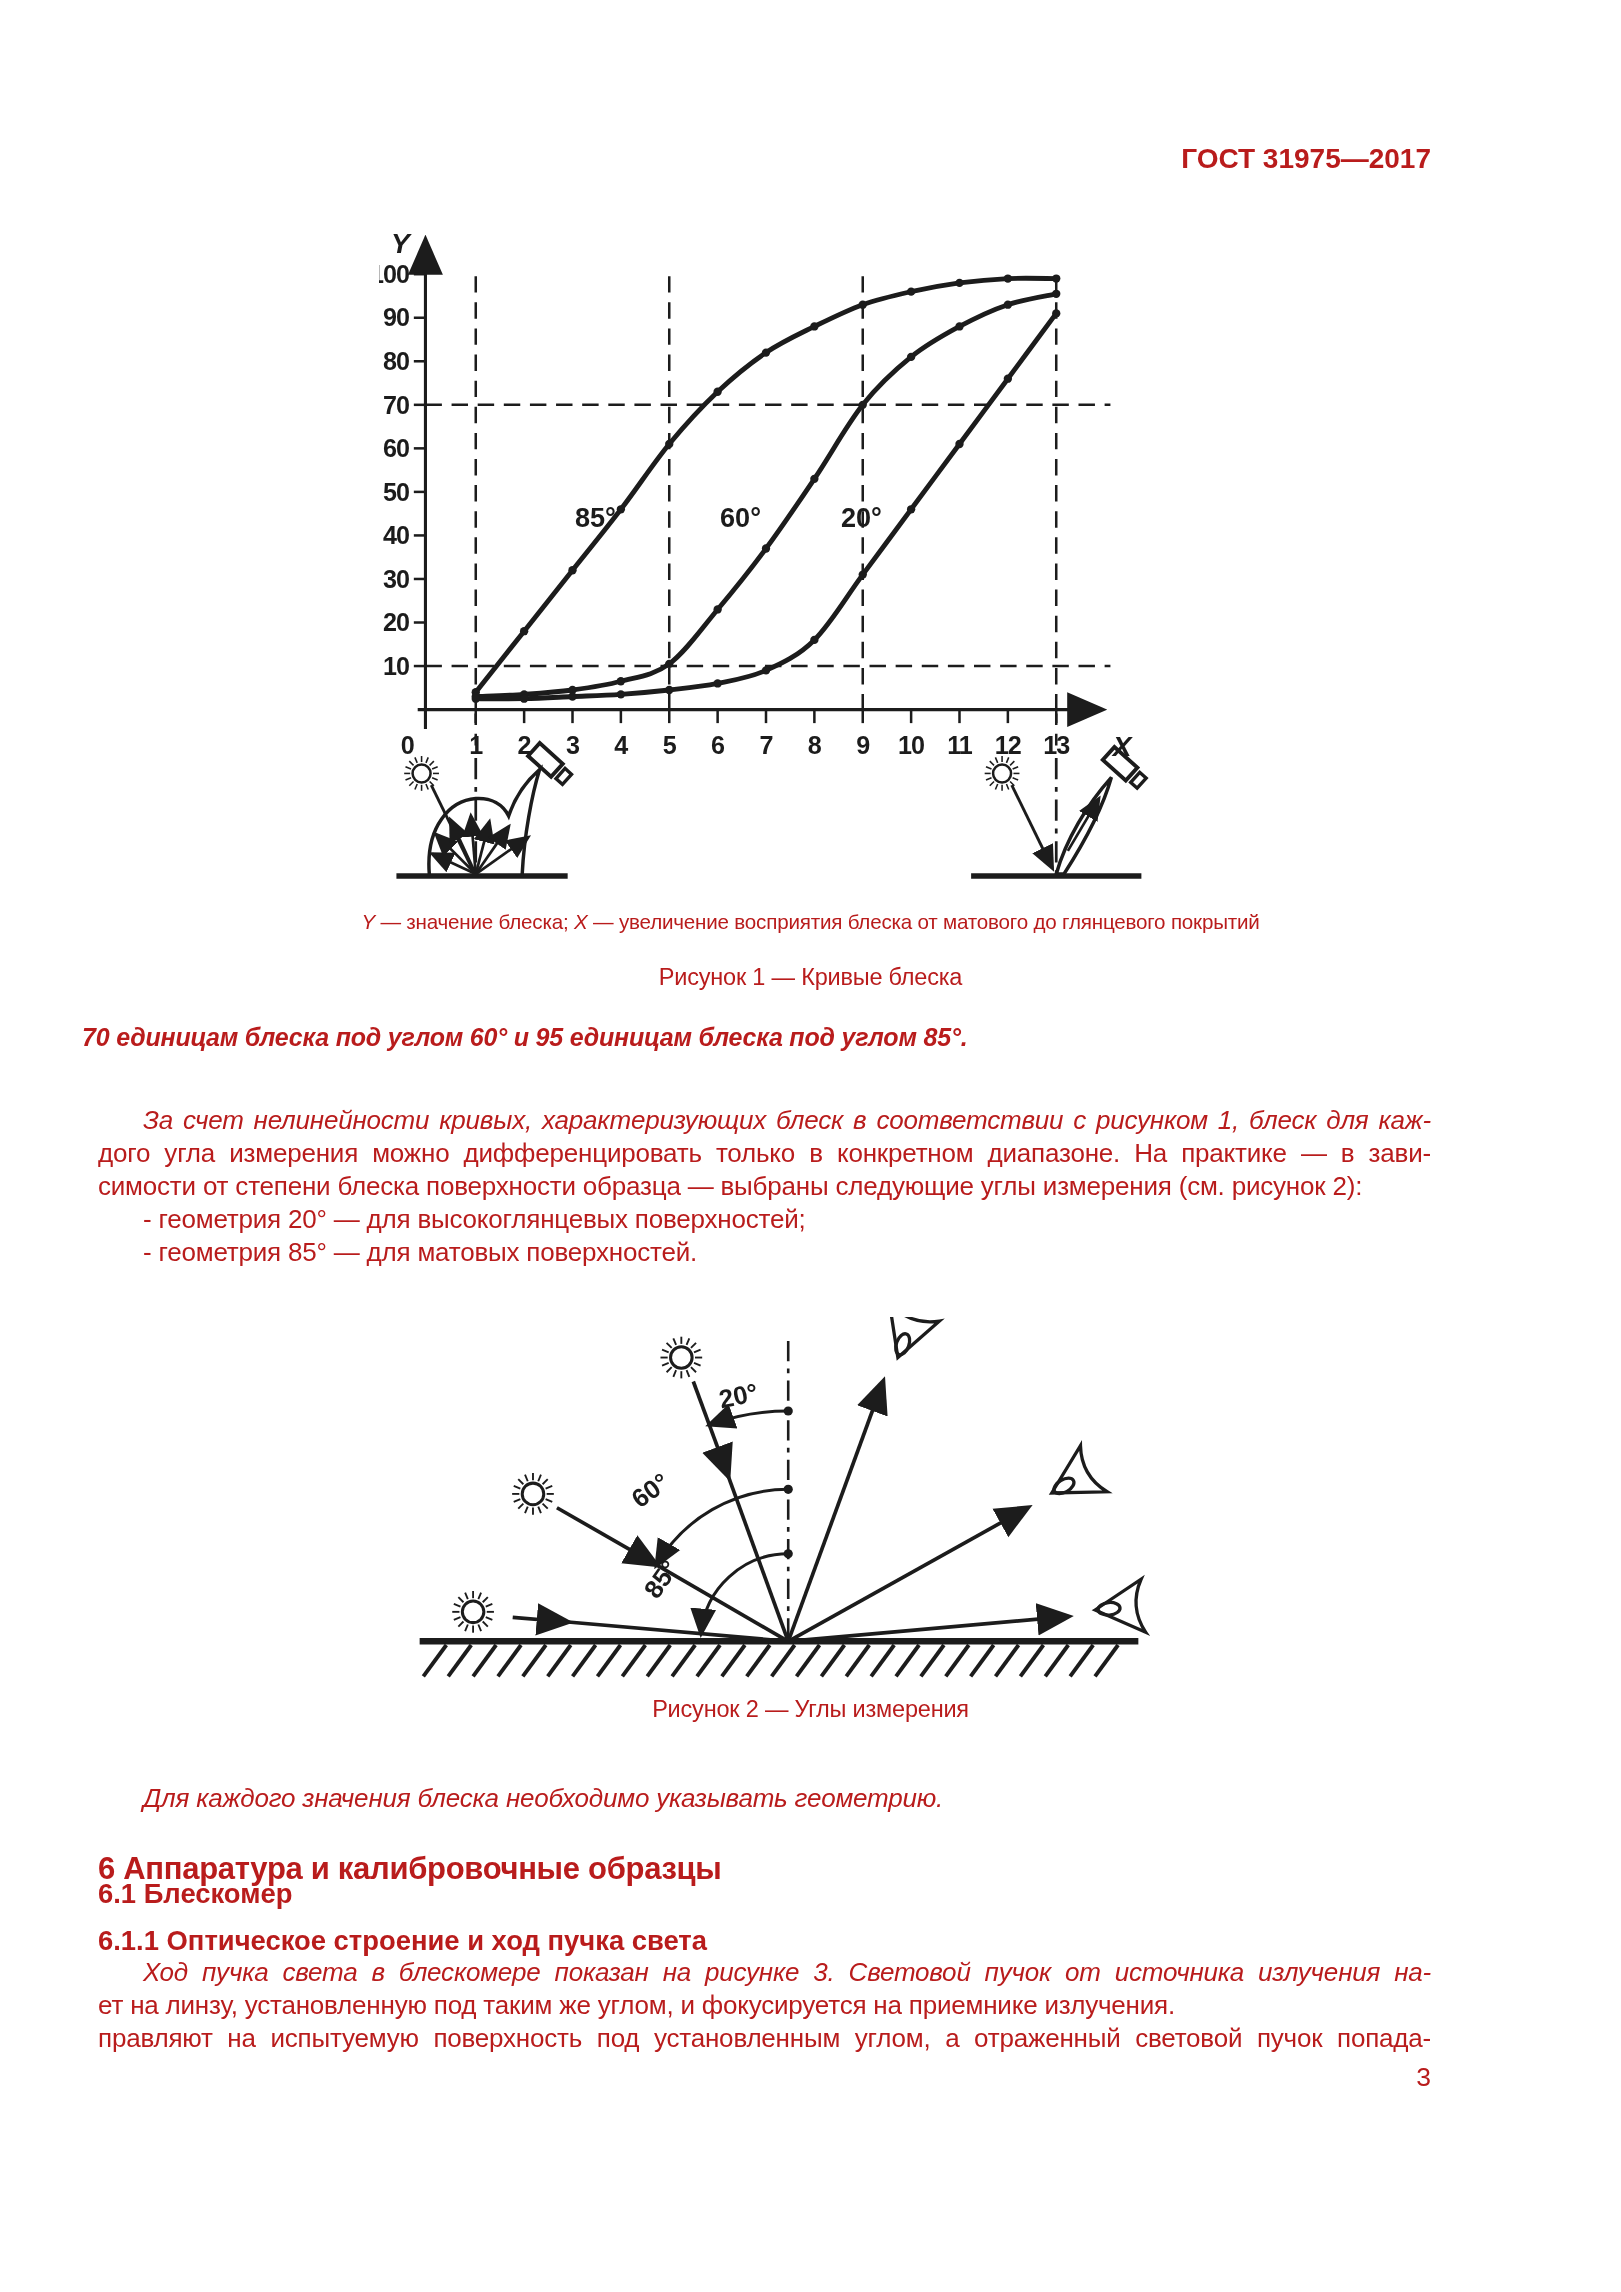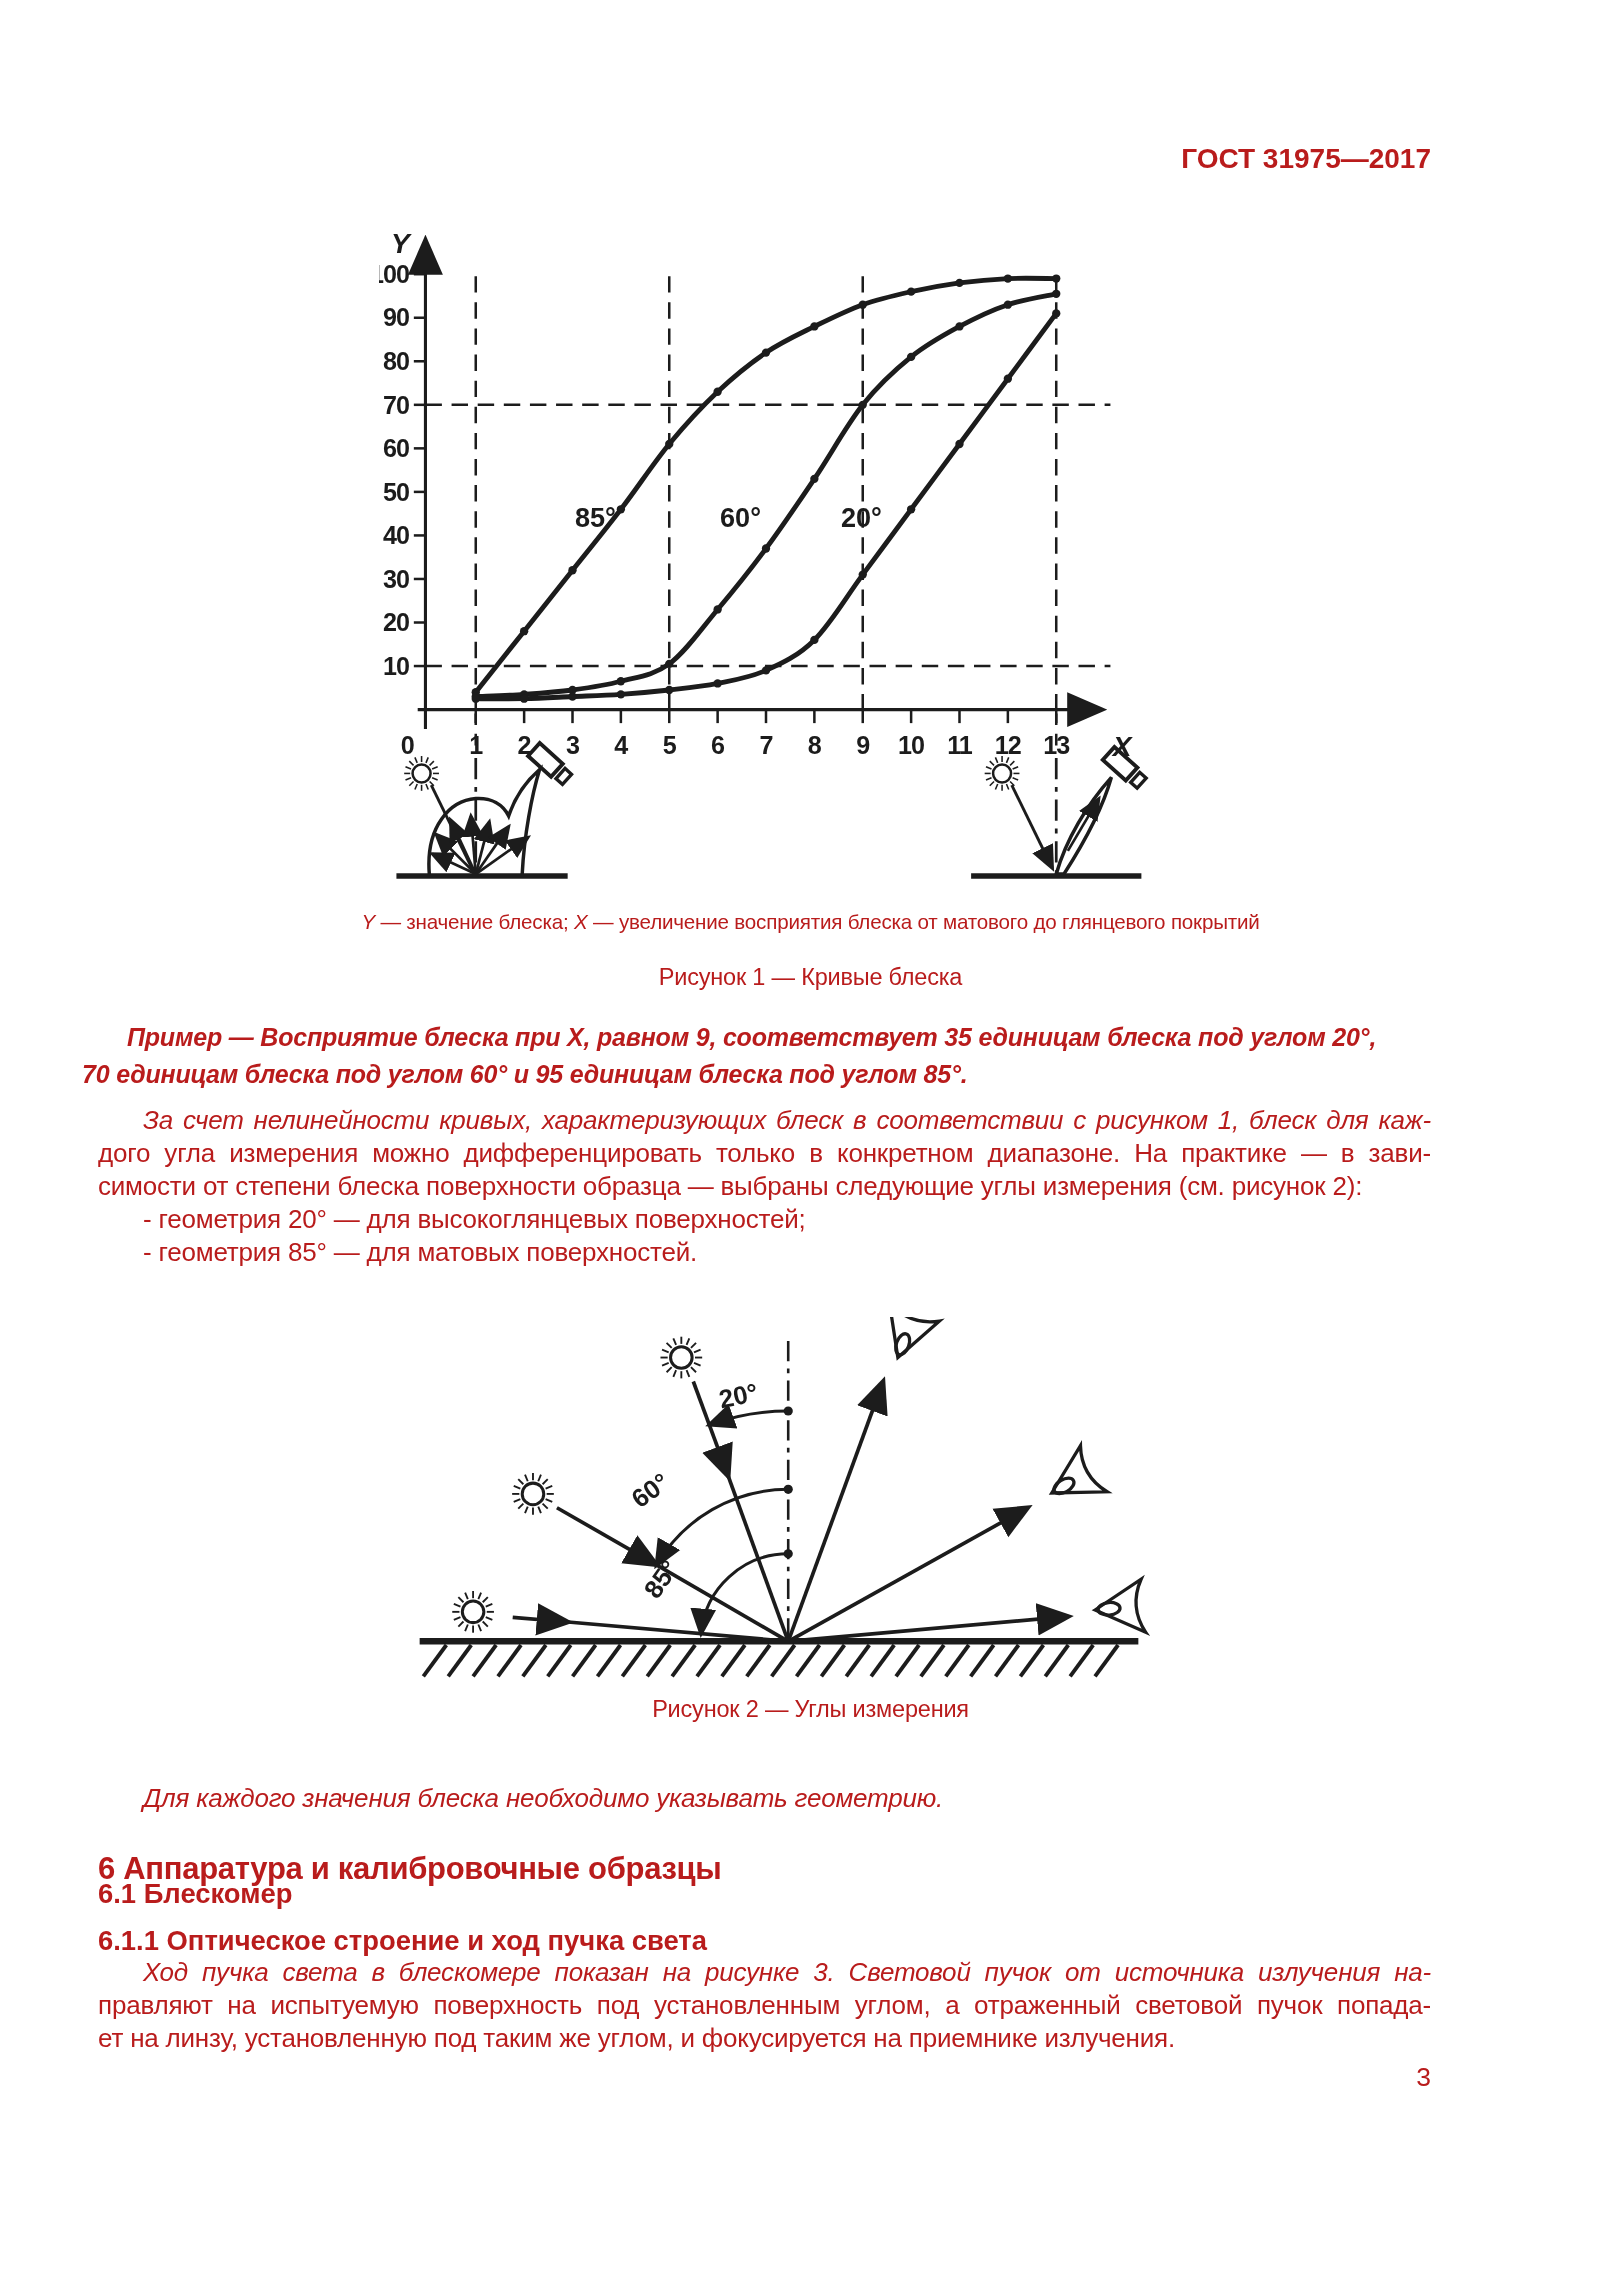--- a/index.html
+++ b/index.html
@@ -222,21 +222,20 @@
       <line class="surf" x1="612" y1="772" x2="788" y2="772"></line>
     </g>
   </svg>
 
   <div class="abs fig-caption-small">
     <span class="var">Y</span><span> — значение блеска; </span><span class="var">X</span><span> — увеличение восприятия блеска от матового до глянцевого покрытий</span>
   </div>
   <div class="abs fig-title" style="top:964px;">Рисунок 1 — Кривые блеска</div>
 
   <div class="abs" style="top:1019px;left:82px;width:1353px;">
-    <div class="example indent">Пример — Восприятие блеска при X, равном 9, соответствует 35 единицам блеска под углом 20°,</div>
     <div class="example">70 единицам блеска под углом 60° и 95 единицам блеска под углом 85°.</div>
   </div>
 
   <div class="abs" style="top:1104px;left:98px;width:1333px;">
     <div class="body-line indent">За счет нелинейности кривых, характеризующих блеск в соответствии с рисунком 1, блеск для каж-</div>
     <div class="body-line">дого угла измерения можно дифференцировать только в конкретном диапазоне. На практике — в зави-</div>
     <div class="body-line last">симости от степени блеска поверхности образца — выбраны следующие углы измерения (см. рисунок 2):</div>
     <div class="list-line">- геометрия 20° — для высокоглянцевых поверхностей;</div>
     <div class="list-line">- геометрия 85° — для матовых поверхностей.</div>
   </div>
@@ -333,19 +332,19 @@
   <div class="abs" style="top:1751px;left:98px;width:1333px;margin-top:31px;">
     <div class="body-line last indent">Для каждого значения блеска необходимо указывать геометрию.</div>
   </div>
 
   <div class="abs h1">6 Аппаратура и калибровочные образцы</div>
   <div class="abs h2">6.1 Блескомер</div>
   <div class="abs h3">6.1.1 Оптическое строение и ход пучка света</div>
 
   <div class="abs" style="top:1956px;left:98px;width:1333px;">
     <div class="body-line indent">Ход пучка света в блескомере показан на рисунке 3. Световой пучок от источника излучения на-</div>
+    <div class="body-line last">ет на линзу, установленную под таким же углом, и фокусируется на приемнике излучения.</div>
     <div class="body-line">правляют на испытуемую поверхность под установленным углом, а отраженный световой пучок попада-</div>
-    <div class="body-line last">ет на линзу, установленную под таким же углом, и фокусируется на приемнике излучения.</div>
   </div>
 
   <div class="abs page-num">3</div>
 </div>
 
 
 </body></html>

